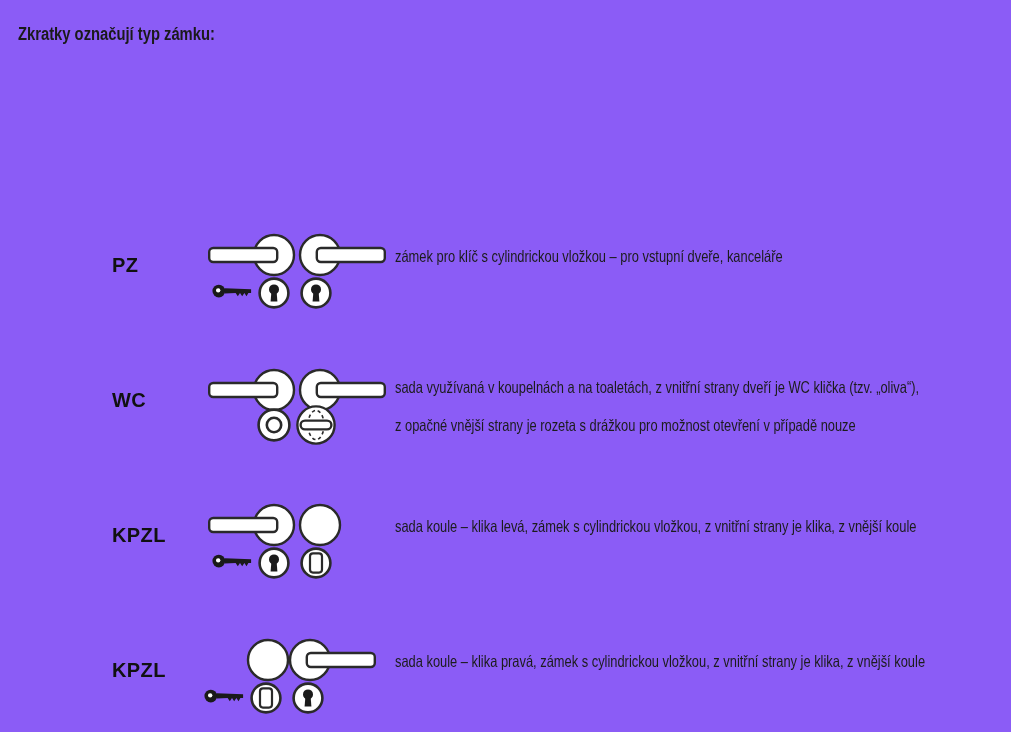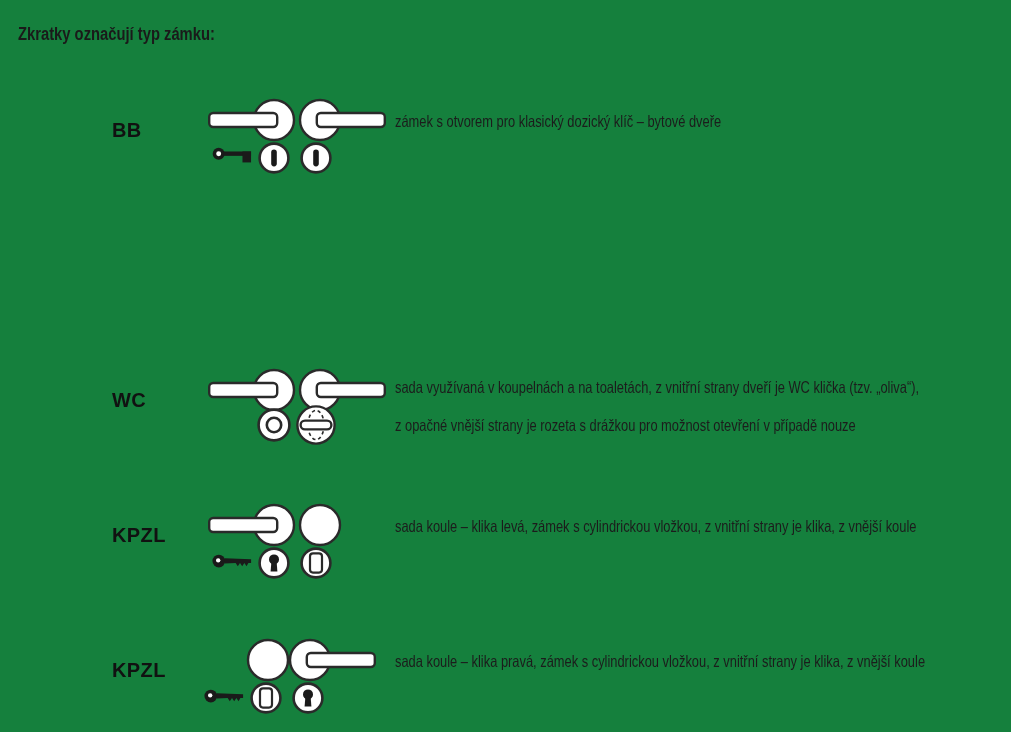--- a/index.html
+++ b/index.html
@@ -1,16 +1,16 @@
 <!DOCTYPE html>
 <html><head>
 <meta charset="utf-8">
 <style>
   html,body{margin:0;padding:0;background:#fff;}
-  .page{position:relative;width:1011px;height:732px;background:#15803d;
+  .page{position:relative;width:1011px;height:732px;background:#8b5cf6;
         font-family:"Liberation Sans",sans-serif;color:#1c1c1c;overflow:hidden;}
   .title{position:absolute;left:18px;top:24px;font-size:18px;font-weight:bold;
          white-space:nowrap;transform:scaleX(.82);transform-origin:0 50%;color:#1a1a1a;}
   .row{position:absolute;left:0;width:1011px;height:100px;}
   .code{position:absolute;left:112px;top:21px;font-size:20px;font-weight:bold;
         letter-spacing:.4px;color:#111;}
   .ic{position:absolute;display:block;}
   .desc{position:absolute;left:395px;width:790px;font-size:16.5px;line-height:38px;
         transform:scaleX(.78);transform-origin:0 0;color:#1c1c1c;}
   .desc div{white-space:nowrap;}
@@ -64,43 +64,43 @@
       <circle cx="16" cy="16" r="14.4" fill="#fff" stroke="#2a2a2a" stroke-width="2.6"></circle>
       <rect x="10" y="6.4" width="12" height="19.2" rx="3" fill="#fff" stroke="#2a2a2a" stroke-width="2.2"></rect>
     </symbol>
   </defs>
 </svg>
 
 <div class="page">
 
   <div class="title">Zkratky označují typ zámku:</div>
 
-  <div class="row" style="top:98px">
-    <div class="code">BB</div>
+
+  <div class="row" style="top:233px">
+    <div class="code">PZ</div>
     <svg class="ic" style="left:208px;top:0;width:88px;height:44px">
         <use href="#sym-handle-left"></use>
       </svg>
     <svg class="ic" style="left:298px;top:0;width:88px;height:44px">
         <use href="#sym-handle-right"></use>
       </svg>
     <svg class="ic" style="left:212px;top:48px;width:40px;height:22px">
-        <use href="#sym-key-classic"></use>
+        <use href="#sym-key-yale"></use>
       </svg>
     <svg class="ic" style="left:258px;top:44px;width:32px;height:32px">
-        <use href="#sym-ros-bb"></use>
+        <use href="#sym-ros-pz"></use>
       </svg>
     <svg class="ic" style="left:300px;top:44px;width:32px;height:32px">
-        <use href="#sym-ros-bb"></use>
+        <use href="#sym-ros-pz"></use>
       </svg>
     <div class="desc" style="top:4px">
-      <div>zámek s otvorem pro klasický dozický klíč – bytové dveře</div>
+      <div>zámek pro klíč s cylindrickou vložkou – pro vstupní dveře, kanceláře</div>
       <div></div>
     </div>
   </div>
-
 
   <div class="row" style="top:368px">
     <div class="code">WC</div>
     <svg class="ic" style="left:208px;top:0;width:88px;height:44px">
         <use href="#sym-handle-left"></use>
       </svg>
     <svg class="ic" style="left:298px;top:0;width:88px;height:44px">
         <use href="#sym-handle-right"></use>
       </svg>
     <svg class="ic" style="left:257px;top:40px;width:34px;height:34px">

